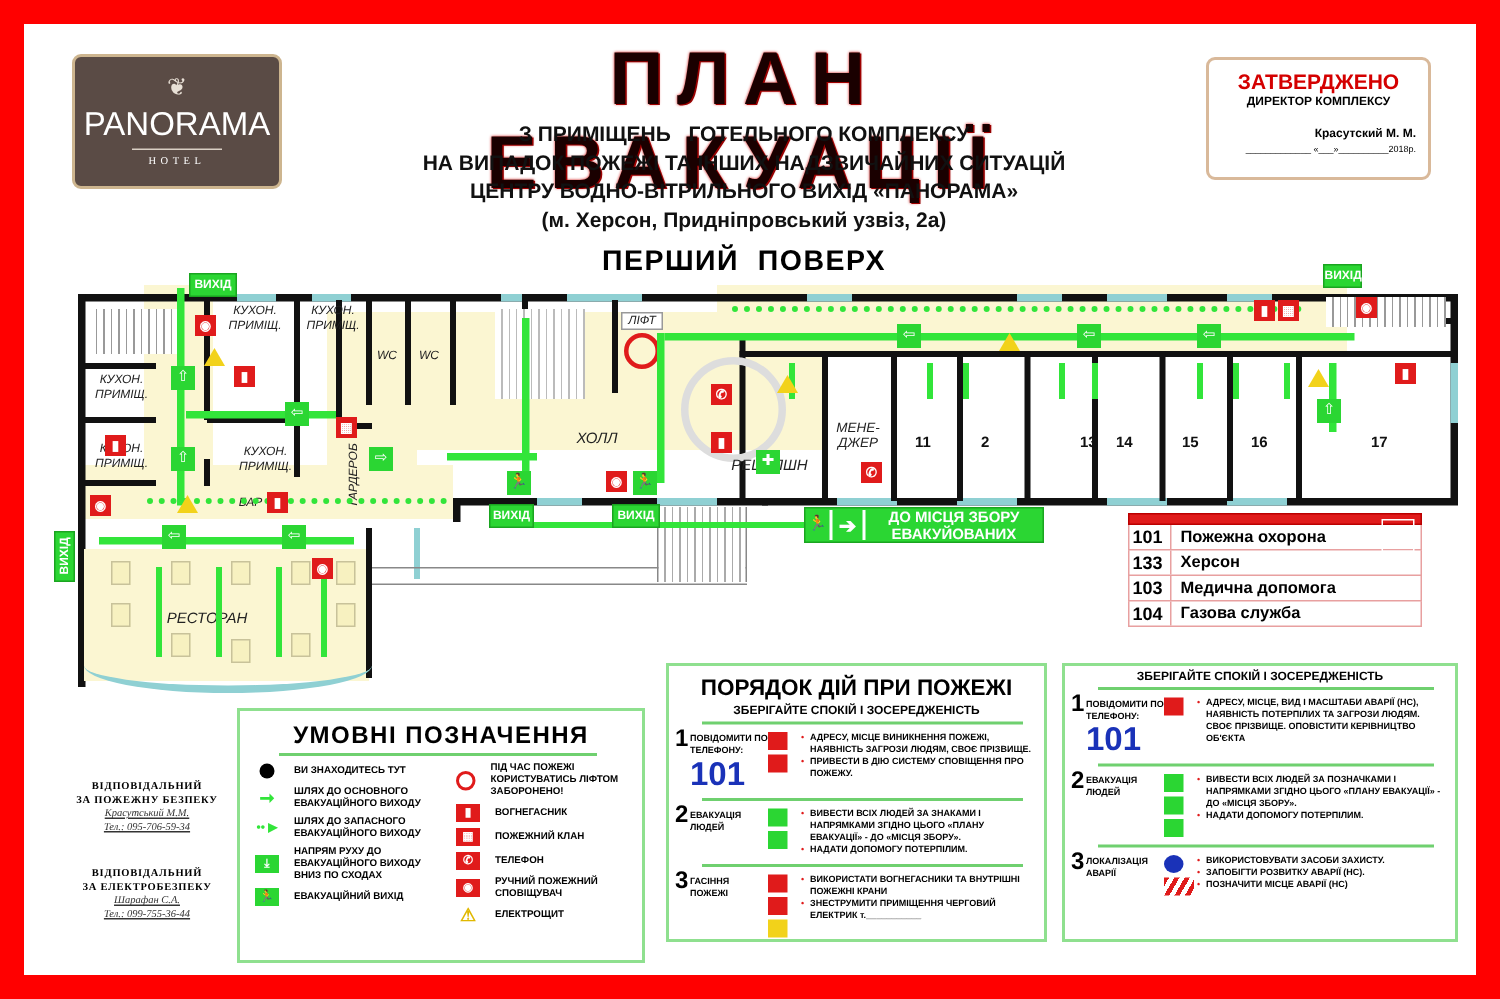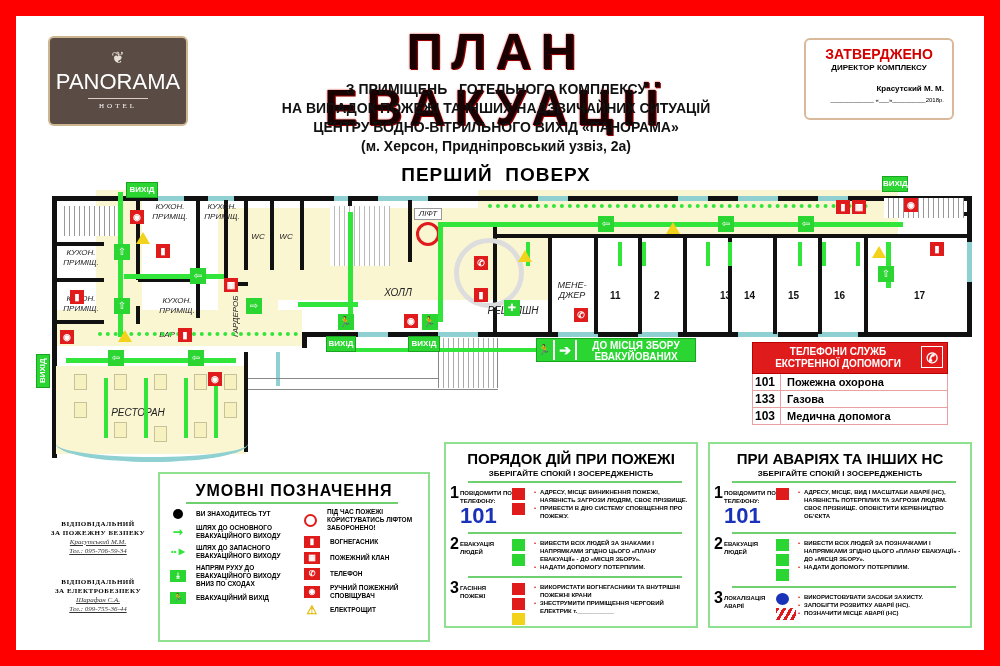--- a/index.html
+++ b/index.html
@@ -288,34 +288,37 @@
   </div>
 
   <div class="abs assembly">
     <span style="float:left;width:18px;height:20px;border-right:2px solid #fff;line-height:20px;">🏃</span>
     <span style="float:left;width:22px;height:20px;border-right:2px solid #fff;line-height:20px;font-size:14px;">➔</span>
     <span>ДО МІСЦЯ ЗБОРУ ЕВАКУЙОВАНИХ</span>
   </div>
 
   <div class="abs phones">
     <div class="head">
-      <span>ТЕЛЕФОНИ СЛУЖБ ЕКСТРЕННОЇ ДОПОМОГИ</span>
       <span class="ph">✆</span>
     </div>
     <div class="row">
         <span class="c">101</span>
         <span class="t">Пожежна охорона</span>
       </div>
     <div class="row">
         <span class="c">133</span>
-        <span class="t">Газова</span>
+        <span class="t">Херсон</span>
       </div>
     <div class="row">
         <span class="c">103</span>
         <span class="t">Медична допомога</span>
+      </div>
+    <div class="row">
+        <span class="c">104</span>
+        <span class="t">Газова служба</span>
       </div>
   </div>
 
   <div class="abs resp" style="top:504px;">
     <div class="h">ВІДПОВІДАЛЬНИЙ</div>
     <div class="h">ЗА ПОЖЕЖНУ БЕЗПЕКУ</div>
     <div class="n">Красутський М.М.</div>
     <div class="n">Тел.: 095-706-59-34</div>
   </div>
   <div class="abs resp" style="top:562px;">
@@ -421,21 +424,20 @@
           <span style="background:#f2d21a;"></span>
         </span>
       <ul class="txt">
           <li>ВИКОРИСТАТИ ВОГНЕГАСНИКИ ТА ВНУТРІШНІ ПОЖЕЖНІ КРАНИ</li>
           <li>ЗНЕСТРУМИТИ ПРИМІЩЕННЯ ЧЕРГОВИЙ ЕЛЕКТРИК т.___________</li>
         </ul>
     </div>
   </div>
 
   <div class="abs proc" style="left:692px;top:426px;width:264px;">
-    <div class="h">ПРИ АВАРІЯХ ТА ІНШИХ НС</div>
     <div class="sh">ЗБЕРІГАЙТЕ СПОКІЙ І ЗОСЕРЕДЖЕНІСТЬ</div>
     <div class="hr"></div>
     <div class="step">
       <span class="num">1</span>
       <span class="lab"><span>ПОВІДОМИТИ ПО ТЕЛЕФОНУ:</span><div class="big">101</div></span>
       <span class="ics">
           <span style="background:#e01b1b;"></span>
         </span>
       <ul class="txt">
           <li>АДРЕСУ, МІСЦЕ, ВИД І МАСШТАБИ АВАРІЇ (НС), НАЯВНІСТЬ ПОТЕРПІЛИХ ТА ЗАГРОЗИ ЛЮДЯМ. СВОЄ ПРІЗВИЩЕ. ОПОВІСТИТИ КЕРІВНИЦТВО ОБ'ЄКТА</li>

